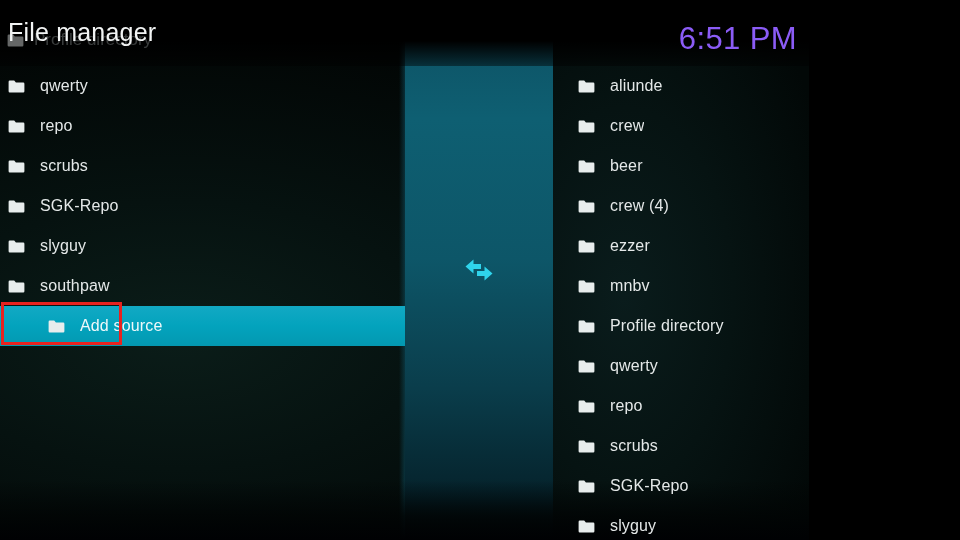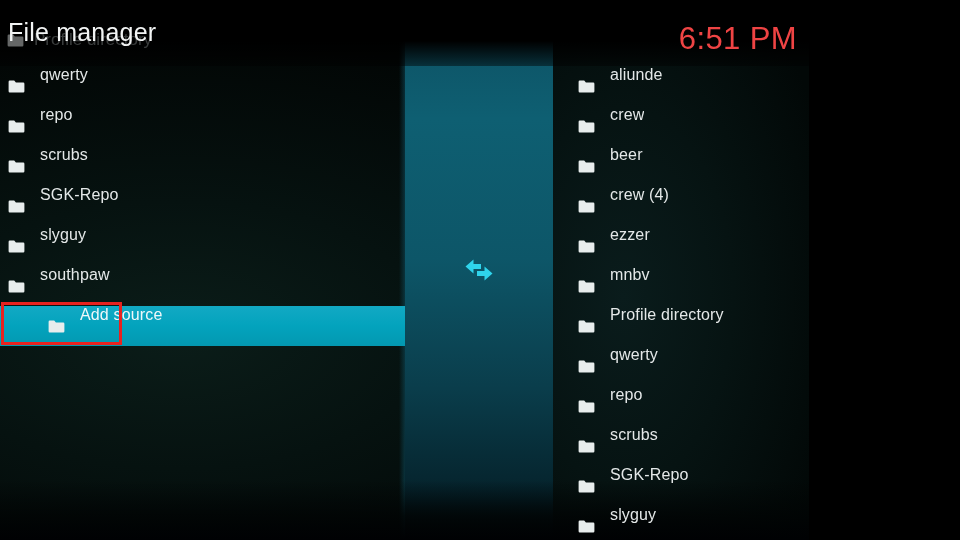--- a/index.html
+++ b/index.html
@@ -100,38 +100,39 @@
   }
   .ghost-folder {
     display: inline-block;
     opacity: 0.45;
   }
   .clock {
     position: absolute;
     right: 12px; top: 21px;
     font-size: 31px;
     font-weight: 400;
-    color: #ef4444;
+    color: #8b5cf6;
     letter-spacing: 0.4px;
     white-space: nowrap;
   }
 
   
   .col {
     position: absolute;
     top: 66px;
     z-index: 4;
   }
   .col-left  { left: 0;     width: 405px; }
   .col-right { left: 553px; width: 407px; }
 
   .row {
     position: relative;
     height: 40px;
     display: flex;
+    align-items: center;
     box-sizing: border-box;
   }
   .col-left  .row { padding-left: 8px;  }
   .col-right .row { padding-left: 25px;  }
 
   .row .ficon {
     flex: 0 0 auto;
     width: 18px;
     margin-right: 14px;
     display: flex;

